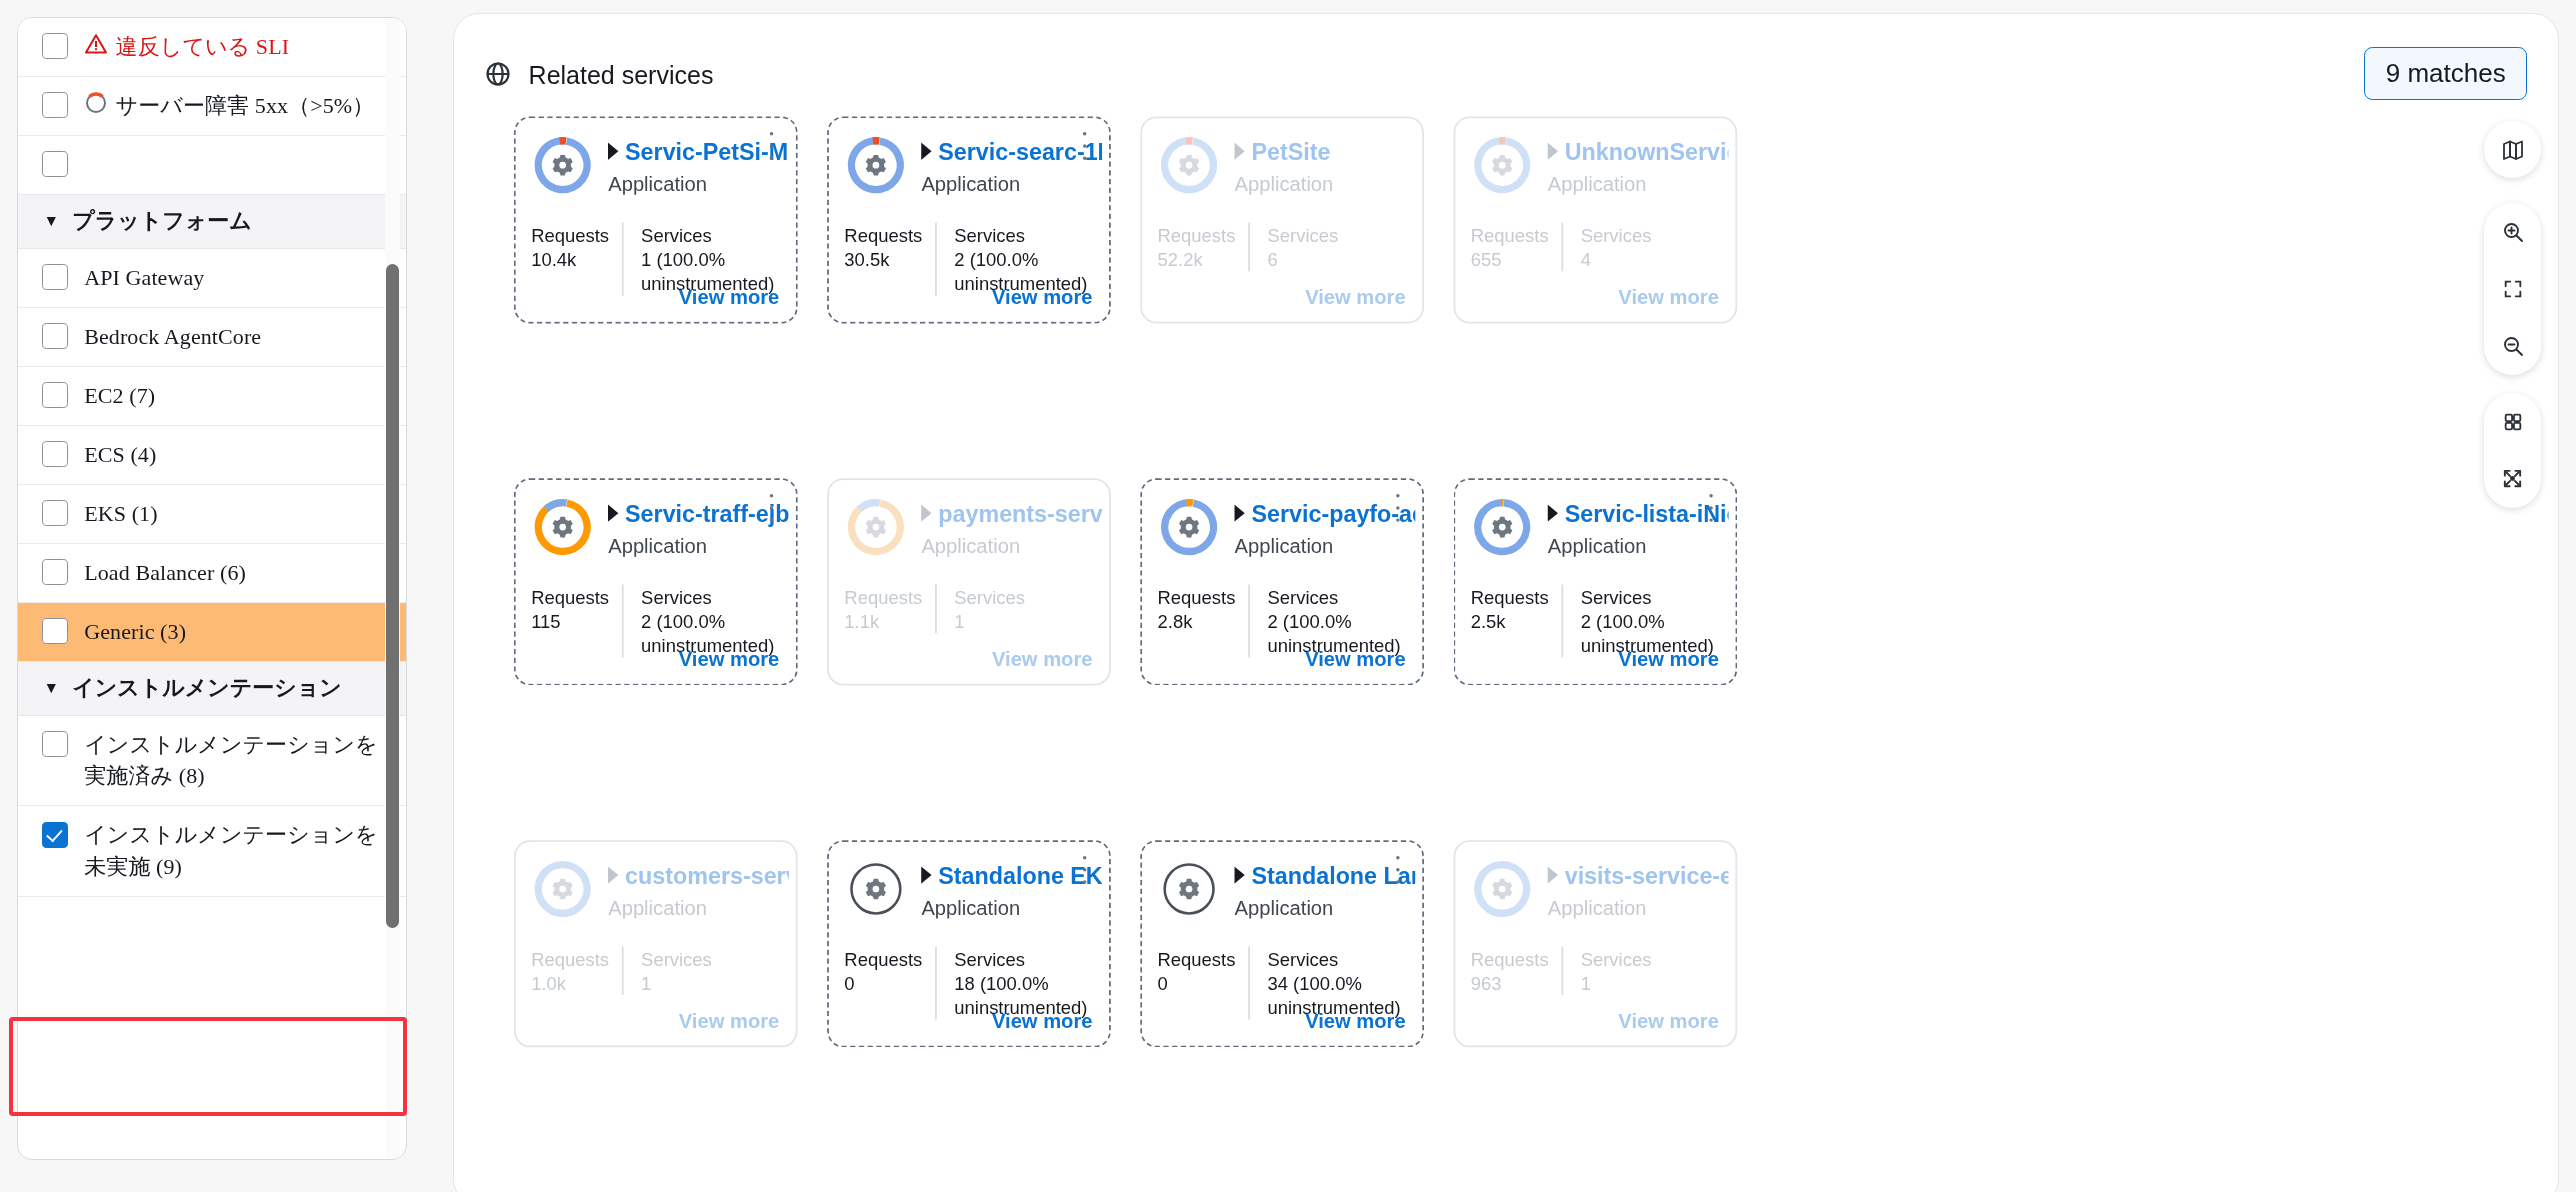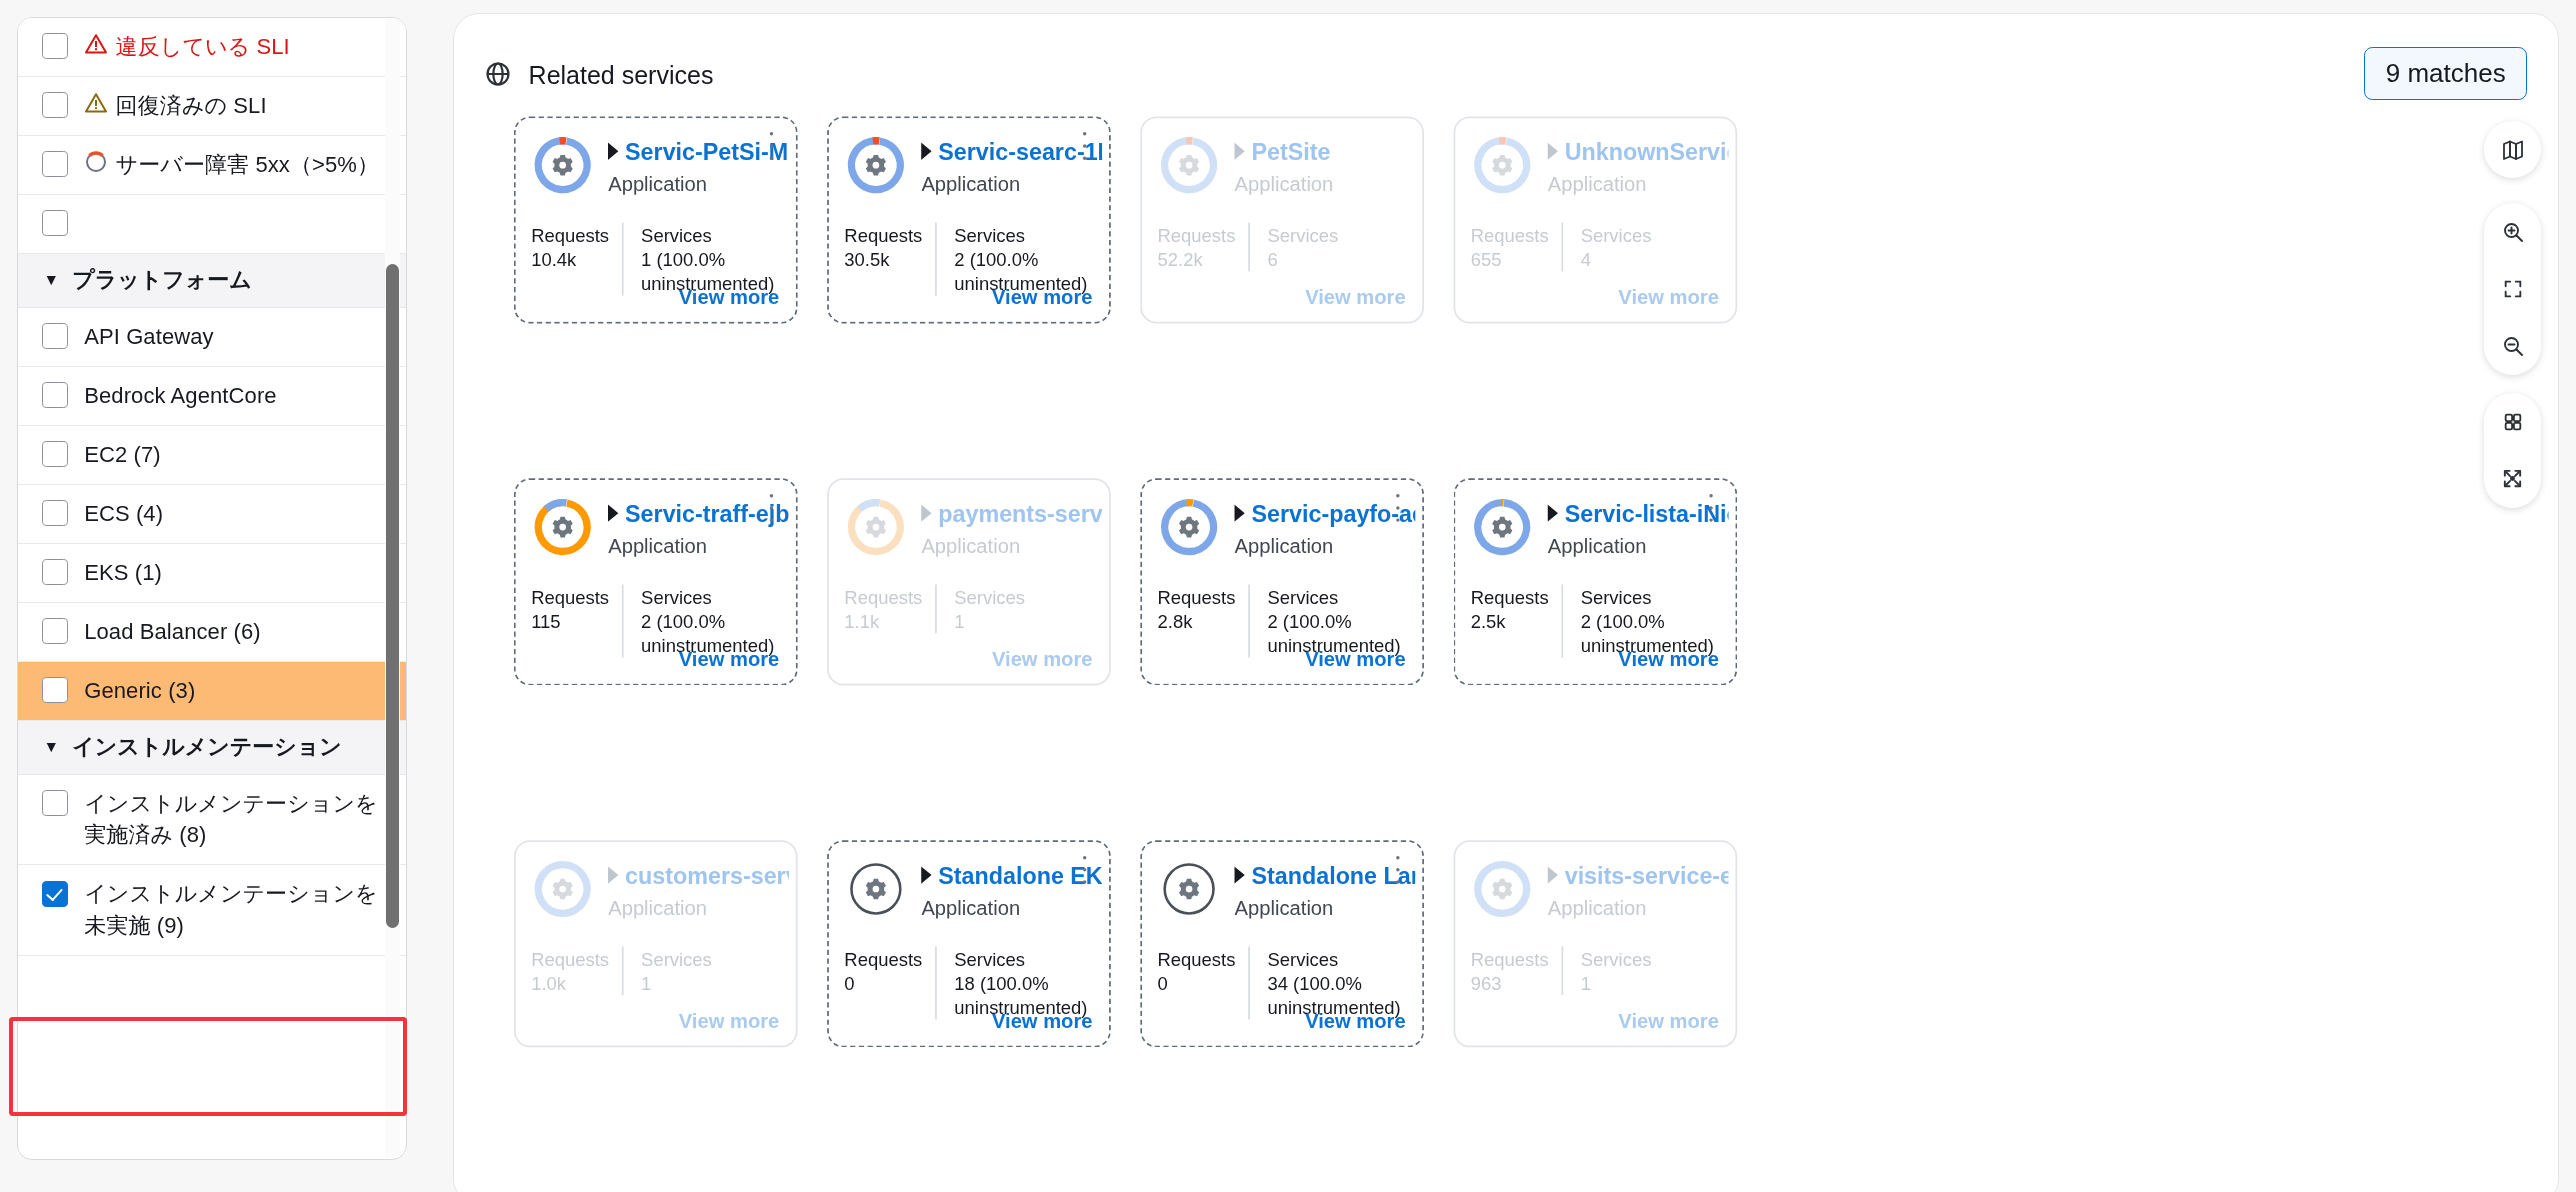--- a/index.html
+++ b/index.html
@@ -69,20 +69,21 @@
     width: 6.5px; height: 13px;
     border: solid #fff;
     border-width: 0 2.8px 2.8px 0;
     transform: rotate(42deg);
   }
   .facet-label {
     font-size: 22px;
     color: #16191f;
     line-height: 1.45;
     letter-spacing: 0.1px;
+    font-family: Liberation Serif, serif;
   }
   .facet-label.danger { color: #d91515; }
   .status-ico { display: inline-block; vertical-align: -2.8px; margin-right: 7.4px; }
 
   
   #sb-track {
     position: absolute;
     right: 5.5px; top: 1.8px;
     width: 15px; height: 1139px;
     background: #fbfbfc;
@@ -230,28 +231,20 @@
 
   <div id="sidebar">
     <div id="sidebar-scroll">
         <div class="facet-row">
           <div class="cb"></div>
           <div class="facet-label danger"><svg class="status-ico" width="24" height="24" viewBox="0 0 24 24">
               <path d="M12 3.2L22 20.4H2z" fill="none" stroke="#d91515" stroke-width="2" stroke-linejoin="round"></path>
               <rect x="11" y="9" width="2" height="6" fill="#d91515"></rect>
               <rect x="11" y="16.2" width="2" height="2" fill="#d91515"></rect>
             </svg><span>違反している SLI</span></div>
-        </div>
-        <div class="facet-row">
-          <div class="cb"></div>
-          <div class="facet-label"><svg class="status-ico" width="24" height="24" viewBox="0 0 24 24">
-              <path d="M12 3.2L22 20.4H2z" fill="none" stroke="#8a6a0a" stroke-width="2" stroke-linejoin="round"></path>
-              <rect x="11" y="9" width="2" height="6" fill="#8a6a0a"></rect>
-              <rect x="11" y="16.2" width="2" height="2" fill="#8a6a0a"></rect>
-            </svg><span>回復済みの SLI</span></div>
         </div>
         <div class="facet-row">
           <div class="cb"></div>
           <div class="facet-label"><svg class="status-ico" width="24" height="24" viewBox="0 0 24 24">
               <circle cx="12" cy="12" r="9" fill="none" stroke="#6b7480" stroke-width="2"></circle>
               <path d="M5.6 5.6A9 9 0 0 1 18.4 5.6" fill="none" stroke="#ee4f27" stroke-width="3.6" stroke-linecap="butt"></path>
             </svg><span>サーバー障害 5xx（&gt;5%）</span></div>
         </div>
         <div class="facet-row">
           <div class="cb"></div>

